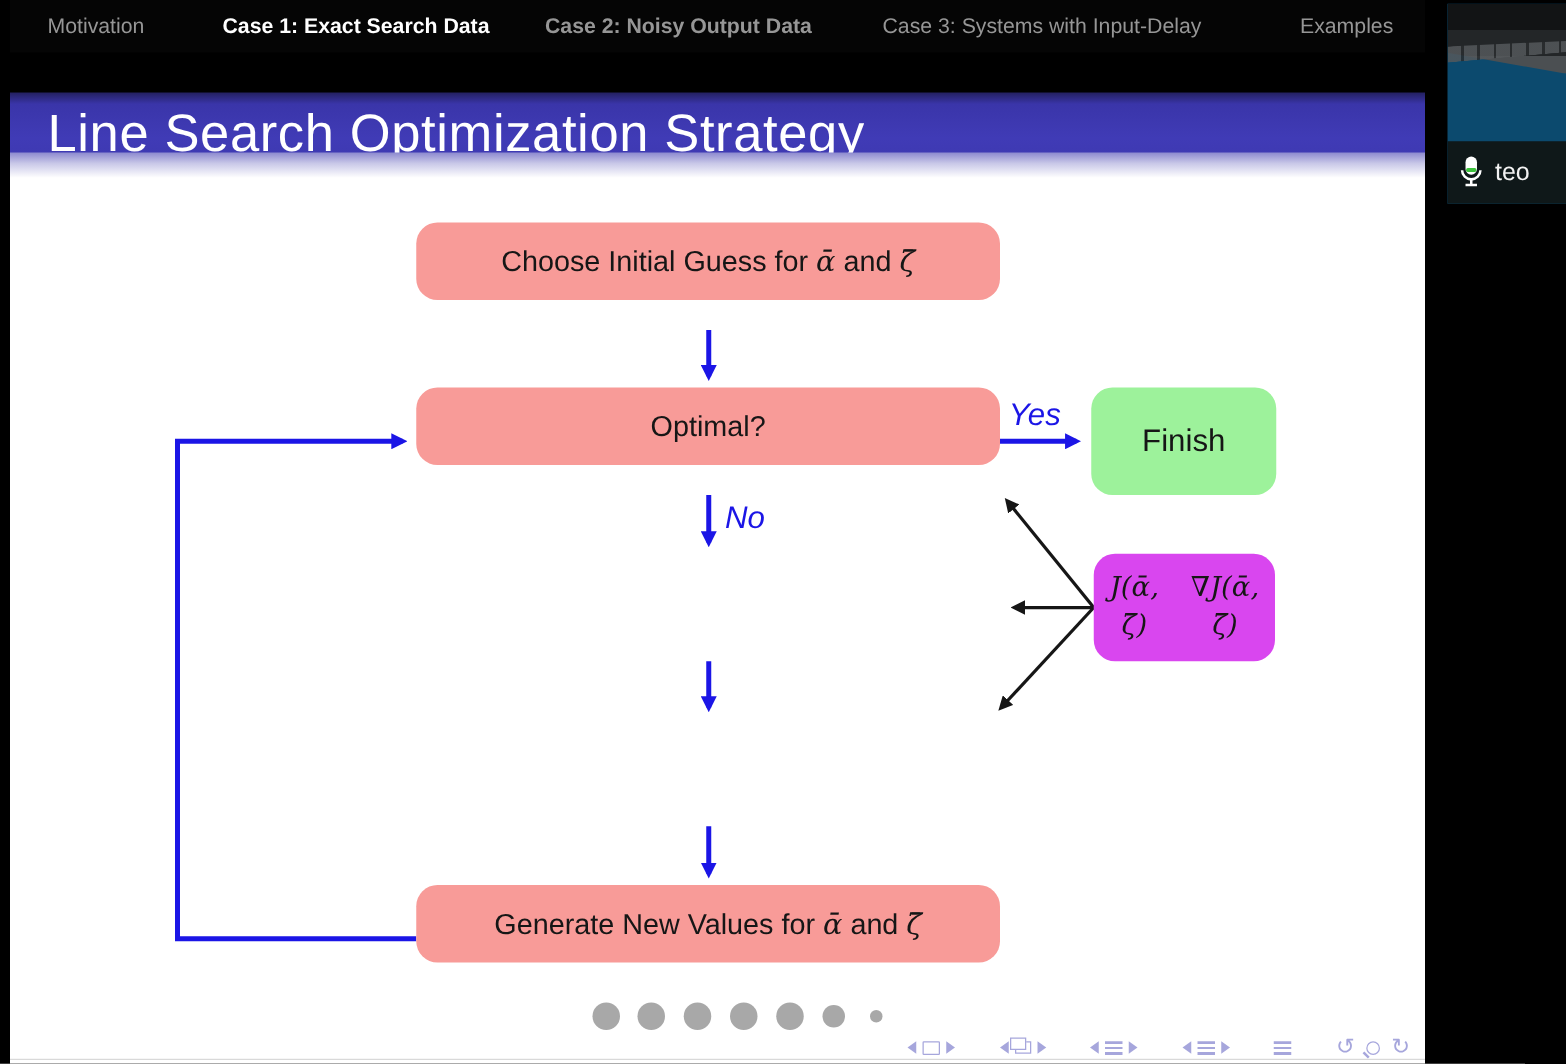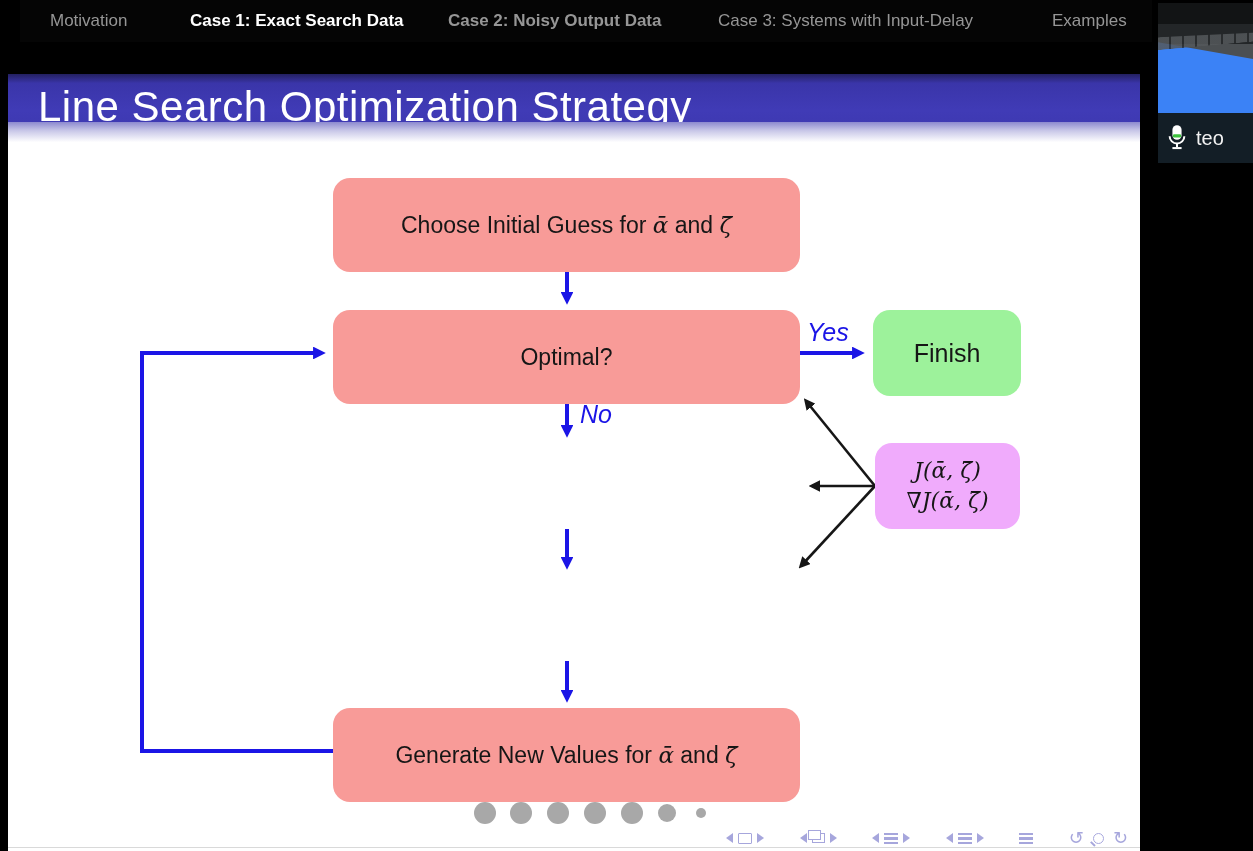--- a/index.html
+++ b/index.html
@@ -5,21 +5,21 @@
   html,body { margin:0; padding:0; }
   body {
     width:1253px; height:851px;
     background:#000;
     font-family:"Liberation Sans", sans-serif;
     position:relative; overflow:hidden;
   }
   .canvas { position:absolute; inset:0; width:1253px; height:851px; }
 
   
-  .top-nav { position:absolute; left:20px; top:0; width:1132px; height:42px; background:#050505; }
+  .top-nav { position:absolute; left:8px; top:0; width:1132px; height:42px; background:#050505; }
   .nav-item { position:absolute; top:11px; font-size:17px; color:#969696; white-space:nowrap; cursor:default; }
   .nav-item.active { color:#ffffff; font-weight:bold; }
   .nav-motivation { left:30px; }
   .nav-case1 { left:170px; }
   .nav-case2 { left:428px;font-weight:bold; }
   .nav-case3 { left:698px; }
   .nav-examples { left:1032px; }
 
   
   .title-bar {
@@ -38,32 +38,32 @@
   
   .slide-white { position:absolute; left:8px; top:144px; width:1132px; height:707px; background:#ffffff; }
   .bottom-line { position:absolute; left:8px; top:847px; width:1132px; height:1px; background:#d9d9d9; }
 
   
   .fbox {
     position:absolute; border-radius:17px;
     display:flex; align-items:center; justify-content:center; text-align:center;
     color:#161616;
   }
-  .process { background:#f89b98; width:467px; height:94px; left:333px; font-size:23px; }
+  .process { background:#f89b98; width:467px; height:62px; left:333px; font-size:23px; }
   #box-choose    { top:178px; }
   #box-optimal   { top:310px; }
   #box-calculate { top:443px; }
   #box-determine { top:575px; }
   #box-generate  { top:708px;justify-content:center; }
   #box-finish {
     background:#9df29b; left:873px; top:310px; width:148px; height:86px; font-size:25px;
   }
   #box-cost {
-    background:#f0abfc; left:875px; top:443px; width:145px; height:86px;
-    flex-direction:column; font-size:22px; line-height:1.35;
+    background:#d946ef; left:875px; top:443px; width:145px; height:86px;
+    flex-direction:row; font-size:22px; line-height:1.35;
     font-family:"DejaVu Serif", serif; font-style:italic;
   }
   .math { font-family:"DejaVu Serif", serif; font-style:italic; }
 
   
   .edge-label { position:absolute; color:#1b15e6; font-style:italic; font-size:25px; }
   .lbl-yes { left:807px; top:318px; }
   .lbl-no  { left:580px; top:400px; }
 
   
@@ -99,21 +99,21 @@
   .circ { font-size:18px; line-height:1; color:#9191d4; font-family:"DejaVu Sans", sans-serif; }
   .mag { width:9px; height:9px; border:1.7px solid #9191d4; border-radius:50%; position:relative; display:inline-block; }
   .mag::after {
     content:""; position:absolute; width:6px; height:1.7px; background:#9191d4;
     left:-4px; bottom:-2px; transform:rotate(45deg);
   }
 
   
   .vthumb {
     position:absolute; left:1158px; top:3px; width:95px; height:160px;
-    background:#3b82f6; overflow:hidden;
+    background:#0c4a6e; overflow:hidden;
   }
   .vt-kb {
     position:absolute; top:0; left:0; right:0; height:56px;
     background:linear-gradient(to bottom, #121415 0 38%, #232628 38% 74%, #4b4f52 74% 100%);
     clip-path:polygon(0 0, 100% 0, 100% 100%, 0 70%);
   }
   .vt-keys {
     position:absolute; top:30px; left:0; right:0; height:13px;
     background:repeating-linear-gradient(90deg, #54585b 0 11px, #2a2d2f 11px 13px);
     transform:skewY(-5deg); opacity:0.85;

